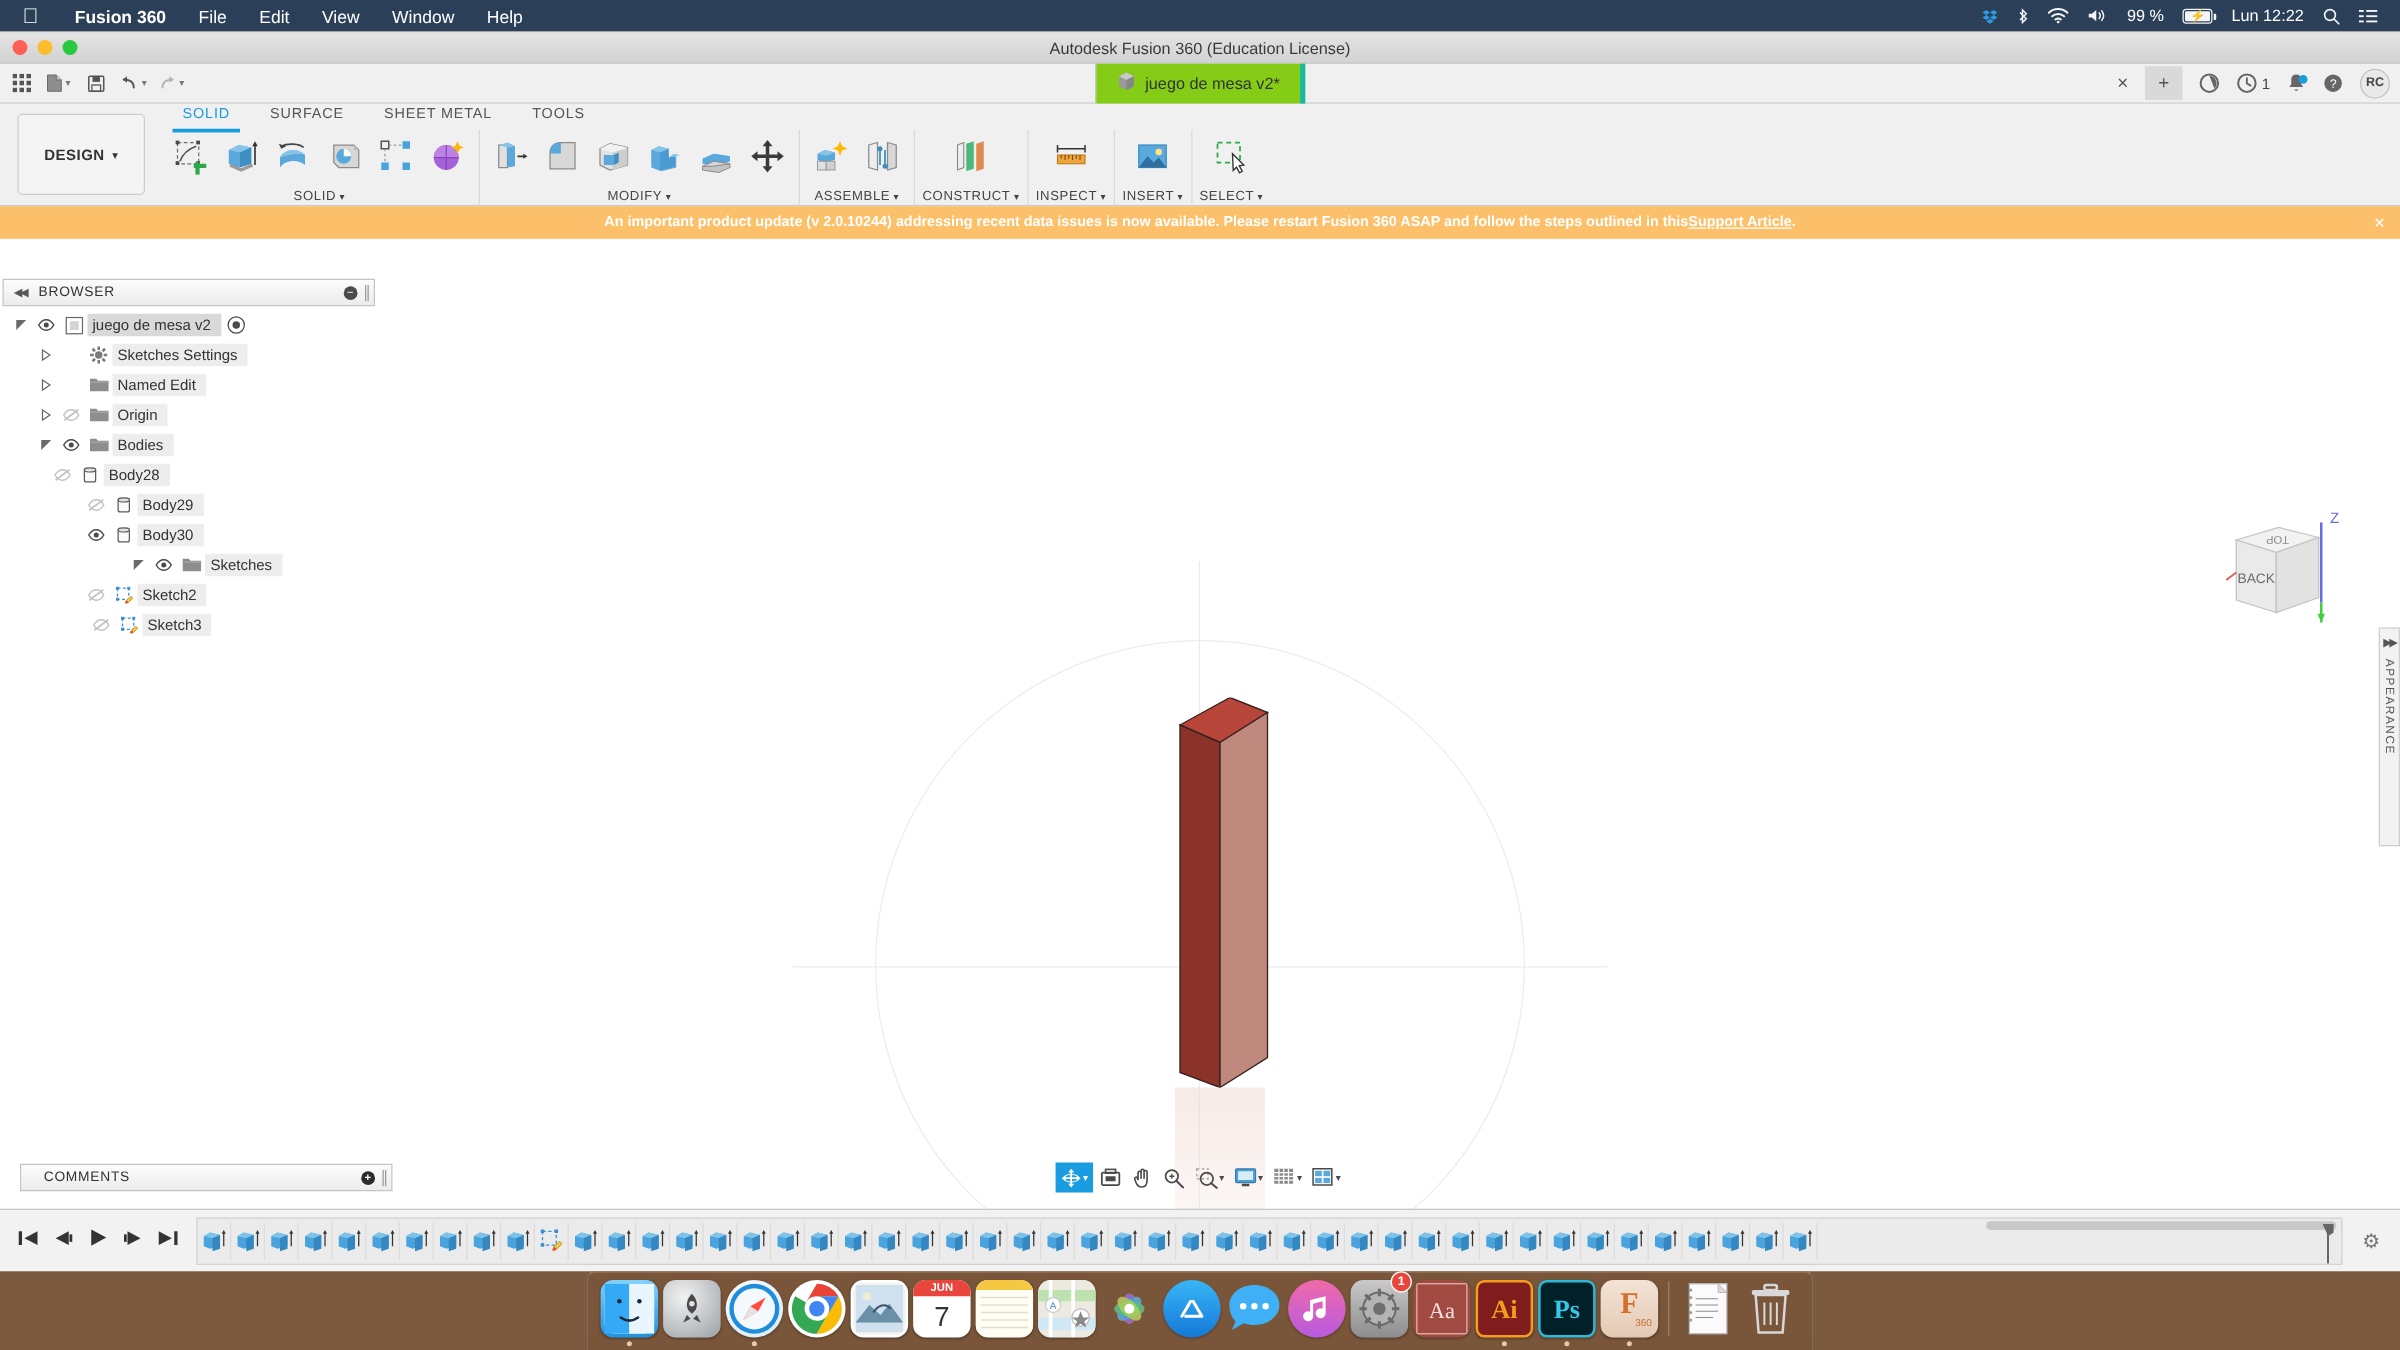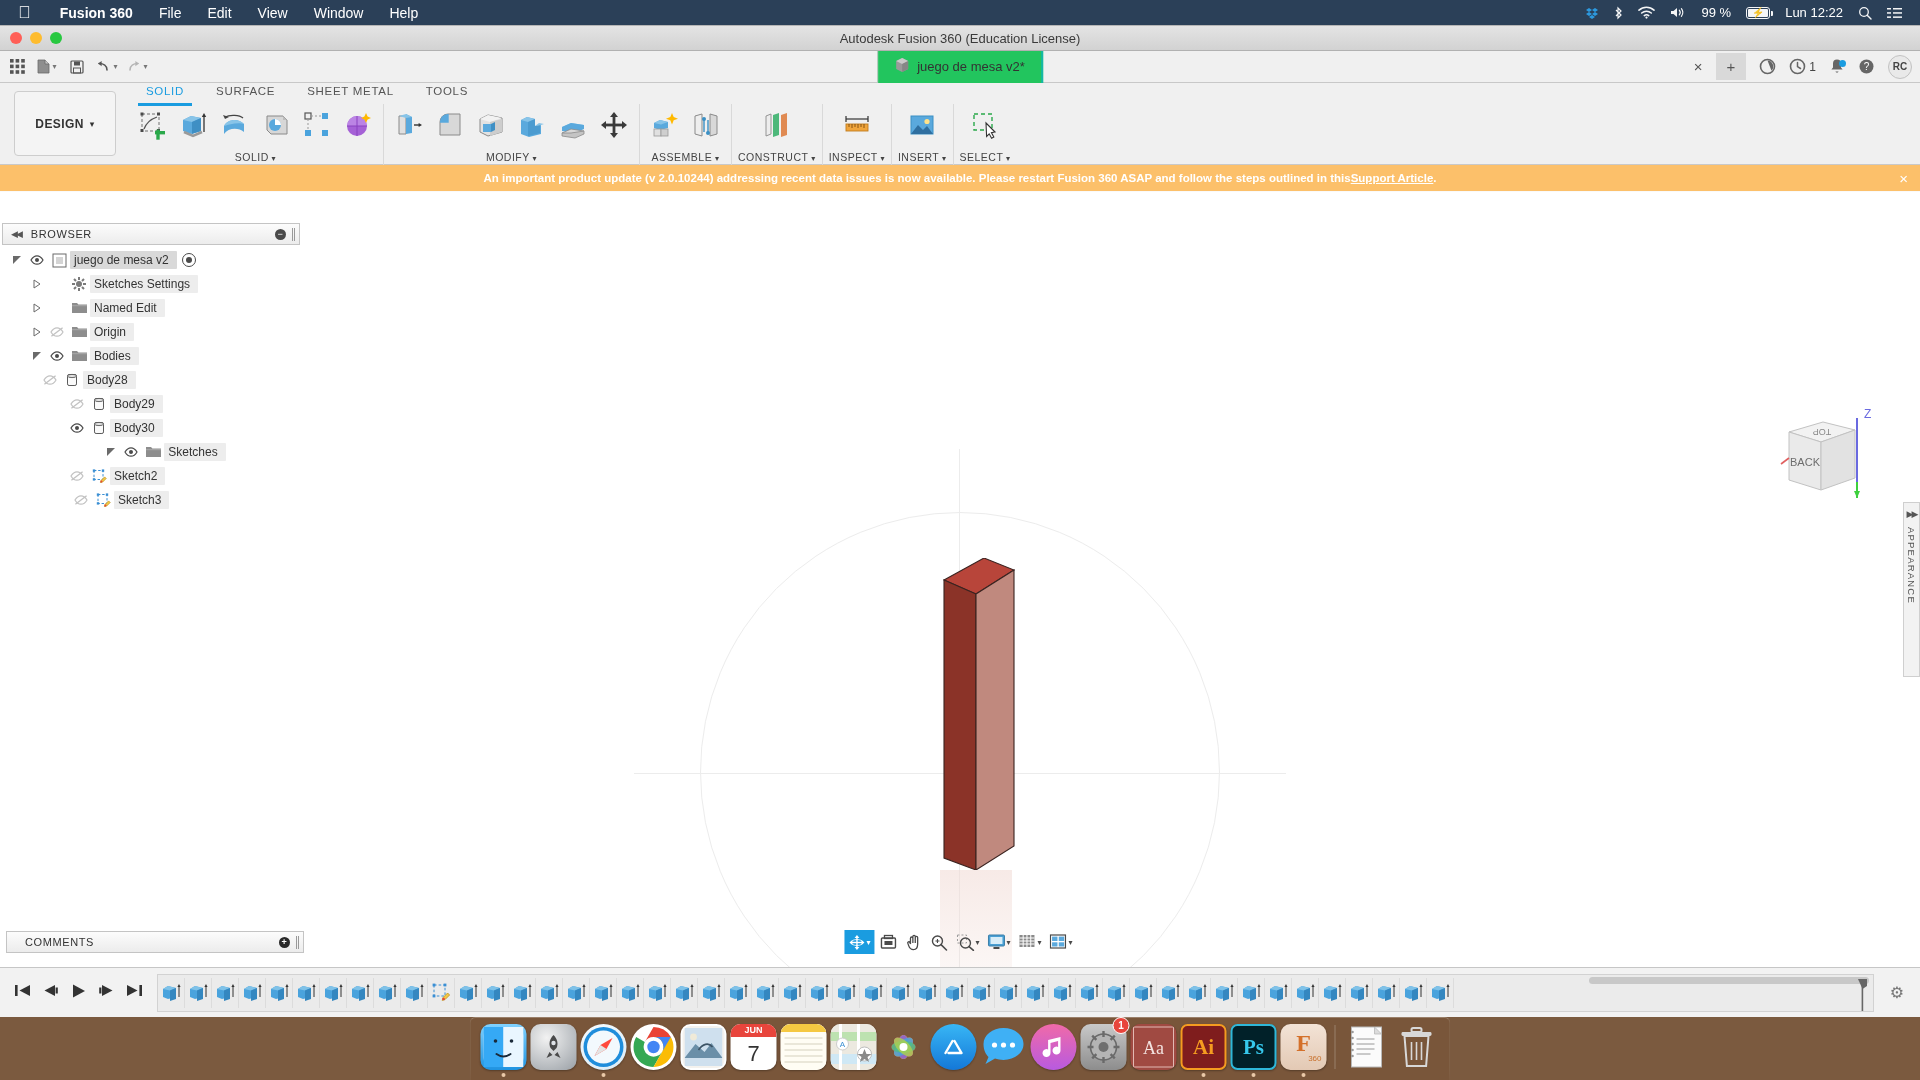--- a/index.html
+++ b/index.html
@@ -55,21 +55,21 @@
   #qat-row{
     height:32px; background:#f0f0f0; border-bottom:1px solid #c8c8c8;
     display:flex; align-items:center; position:relative;
   }
   .qat-ico{ width:26px; height:24px; display:flex; align-items:center; justify-content:center;
             color:#555; font-size:15px; margin-left:4px; }
   .qat-ico.small-caret:after{ content:'▾'; font-size:8px; margin-left:2px; color:#777; }
   #doc-tab{
     position:absolute; left:50%; transform:translateX(-50%);
     display:flex; align-items:center; gap:7px; font-size:13px; color:#333;
-    background:#22c55e; height:32px; padding:0 16px; border-left:1px solid #ccc; border-right:2px solid #14b8a6;
+    background:#84cc16; height:32px; padding:0 16px; border-left:1px solid #ccc; border-right:4px solid #14b8a6;
   }
   #tab-right{ position:absolute; right:8px; display:flex; align-items:center; gap:13px; }
   .tab-act{ color:#555; font-size:15px; display:flex; align-items:center; gap:3px; }
   .avatar{
     width:24px;height:24px;border-radius:50%;background:#e9e9e9;border:1px solid #c2c2c2;
     font-size:10px;display:flex;align-items:center;justify-content:center;color:#444;font-weight:bold;
   }
   .badge-dot{ width:7px;height:7px;border-radius:50%;background:#1a9ce0;position:absolute;top:2px;right:-1px; }
 
   
@@ -163,21 +163,21 @@
     background:#f2f2f2; border:1px solid #cfcfcf; display:flex; flex-direction:column;
     align-items:center; padding-top:6px;
   }
   #appearance-rail .txt{
     writing-mode:vertical-rl; font-size:9.5px; color:#555; letter-spacing:1.2px; margin-top:8px;
   }
   #appearance-rail .dbl{ font-size:9px; color:#555; letter-spacing:-2px; }
 
   
   #comments-bar{
-    position:absolute; left:6px; bottom:14px; width:298px; height:22px;
+    position:absolute; left:16px; bottom:14px; width:298px; height:22px;
     background:linear-gradient(#fcfcfc,#ececec); border:1px solid #c4c4c4;
     display:flex; align-items:center; font-size:11px; color:#333; letter-spacing:.6px;
   }
   #comments-bar .lbl{ padding-left:18px; }
   #comments-bar .rt{ margin-left:auto; display:flex; align-items:center; gap:6px; padding-right:4px; }
   .circ-plus{
     width:11px;height:11px;border-radius:50%;background:#2a2a2a;color:#fff;font-size:9px;
     display:flex;align-items:center;justify-content:center;line-height:1;font-weight:bold;
   }
 

